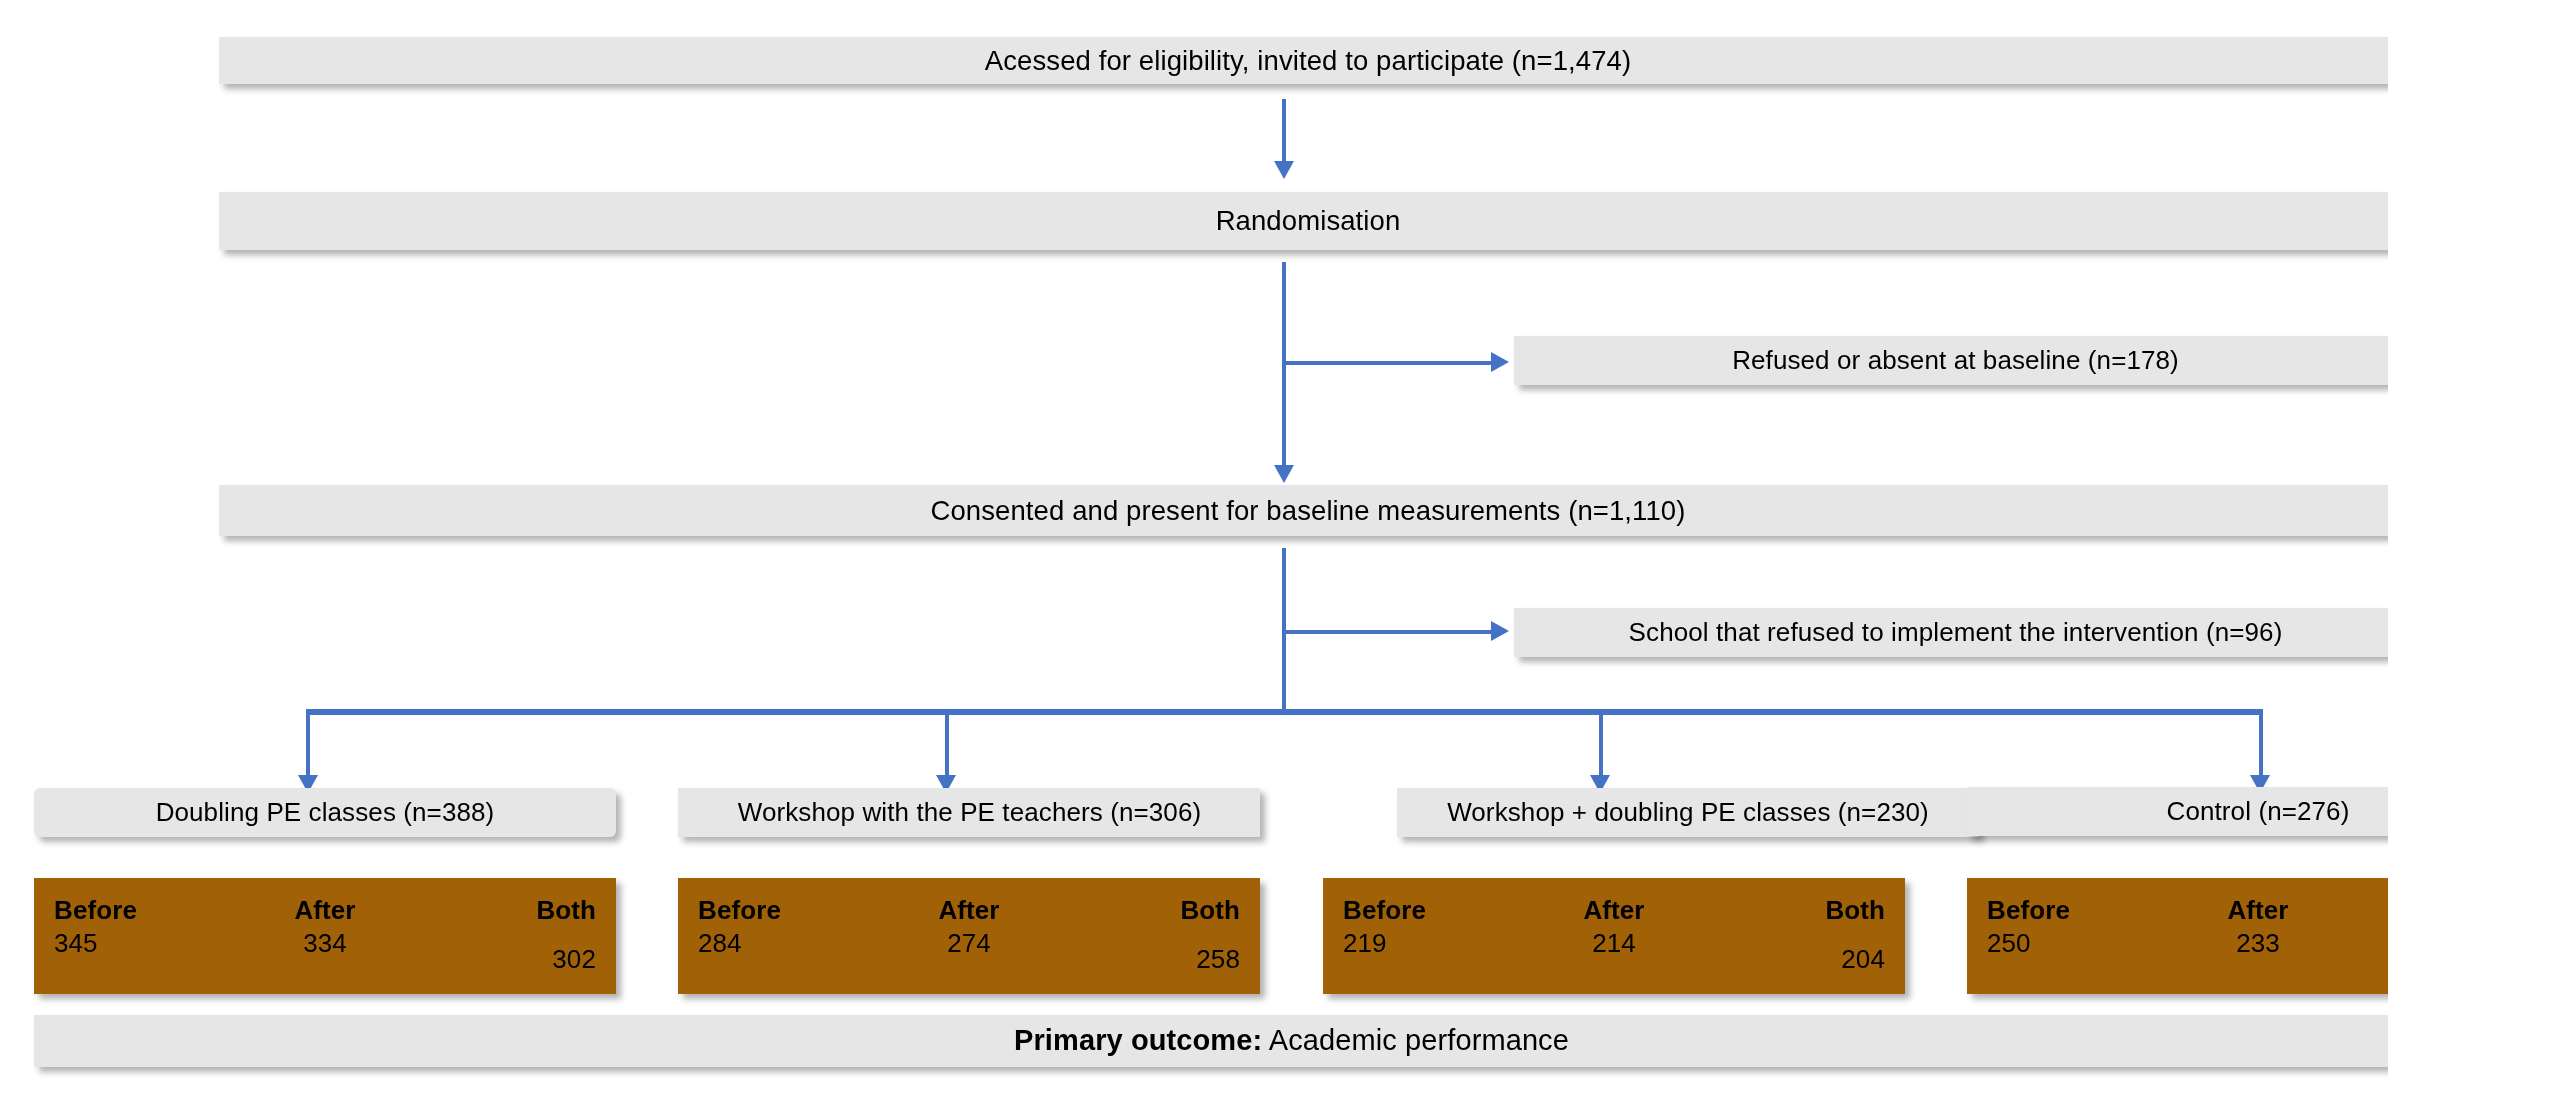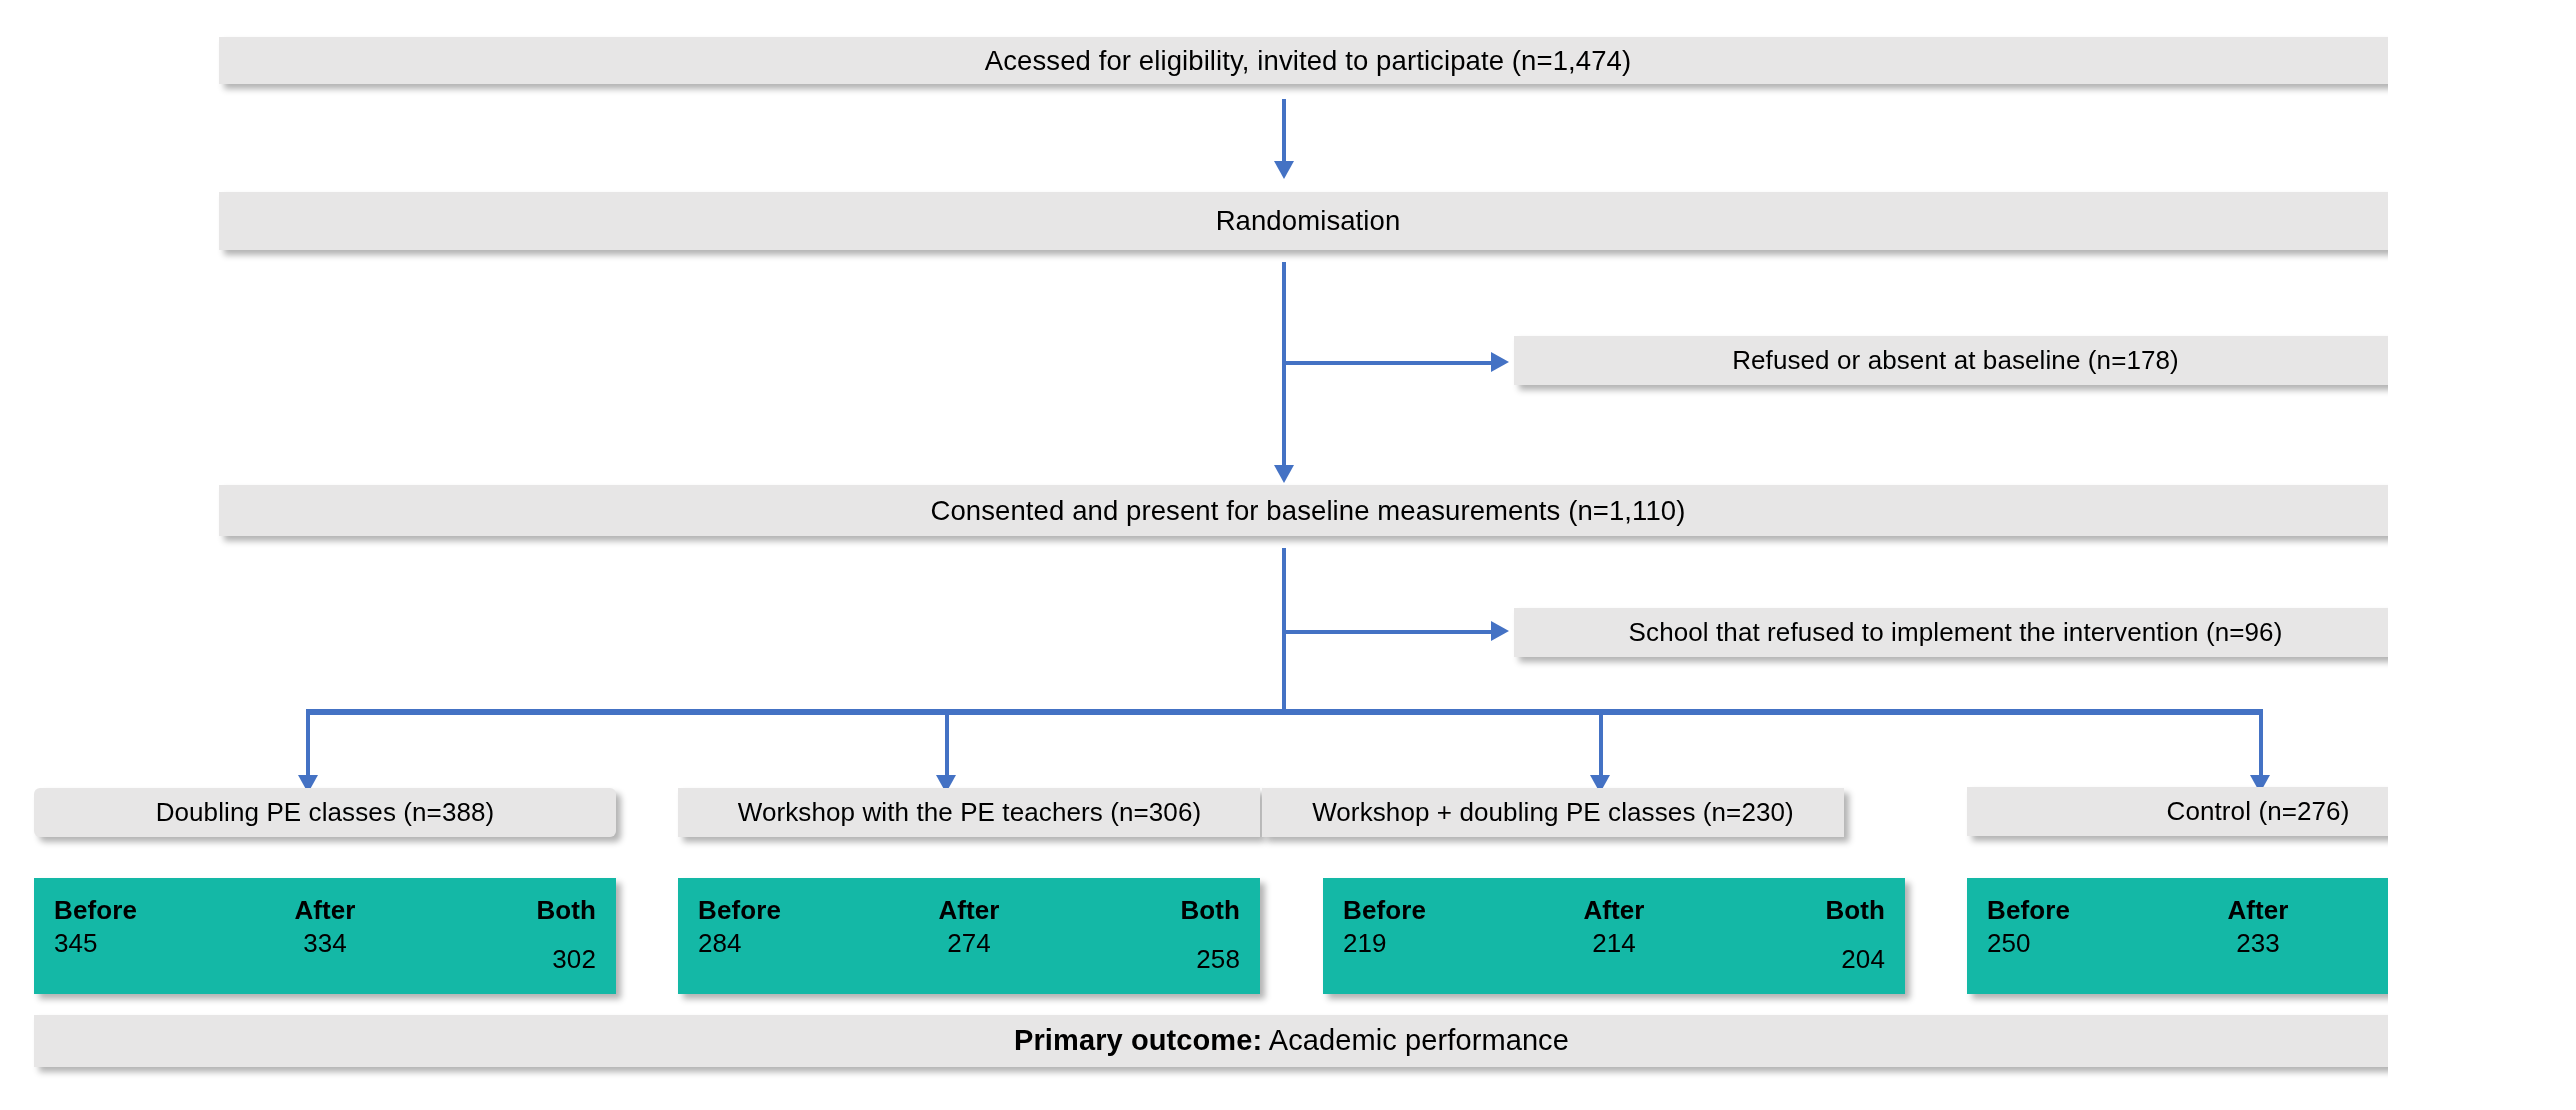--- a/index.html
+++ b/index.html
@@ -31,21 +31,21 @@
     box-sizing: border-box;
     color: #000000;
     font-size: 27.5px;
     line-height: 1.15;
     letter-spacing: 0.1px;
     text-align: center;
     padding: 0 14px;
   }
 
   .box.data {
-    background: #14b8a6;
+    background: #a16207;
     display: block;
     padding: 0;
   }
 
   
   .vline {
     position: absolute;
     background: #4472C4;
     width: 4.2px;
   }
@@ -164,21 +164,21 @@
 
   <div class="vline" style="left:2259px; top:709px; height:69px;"></div>
   <div class="arrow-down" style="left:2250px; top:775px;"></div>
 
   <div class="box" style="left:34px; top:788px; width:582px; height:49px; font-size:26px;border-radius:6px;">
     <span>Doubling PE classes (n=388)</span>
   </div>
   <div class="box" style="left:678px; top:788px; width:582px; height:49px; font-size:26px;padding-left:15px;">
     <span>Workshop with the PE teachers (n=306)</span>
   </div>
-  <div class="box" style="left:1262px; top:788px; width:582px; height:49px; font-size:26px;">
+  <div class="box" style="left:1397px; top:788px; width:582px; height:49px; font-size:26px;">
     <span>Workshop + doubling PE classes (n=230)</span>
   </div>
   <div class="box" style="left:1967px; top:787px; width:582px; height:49px; font-size:26px;">
     <span>Control (n=276)</span>
   </div>
 
   <div class="box data" style="left:34px; top:878px; width:582px; height:116px;">
     <div class="data-inner">
       <div class="data-col col-left">
         <div class="data-head">Before</div>

